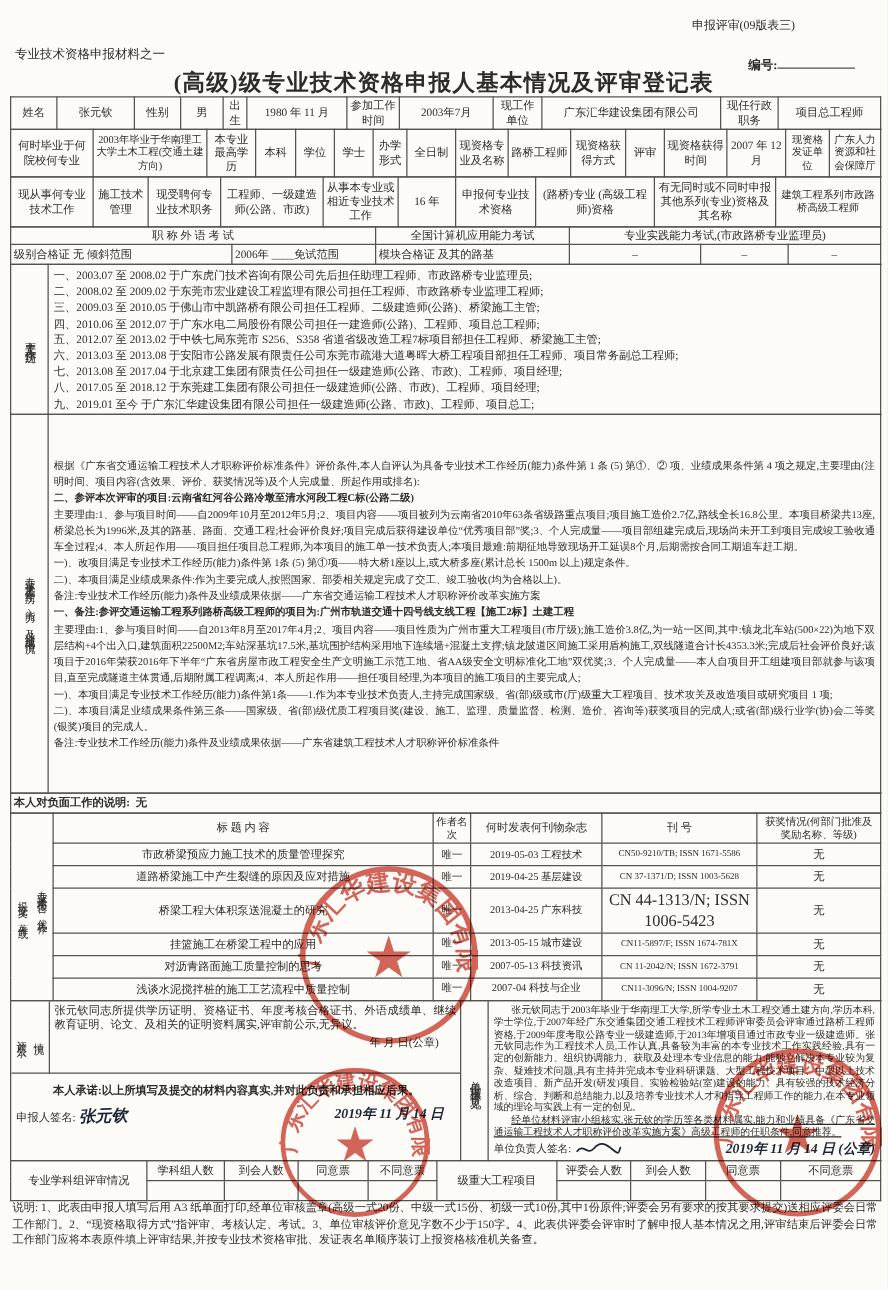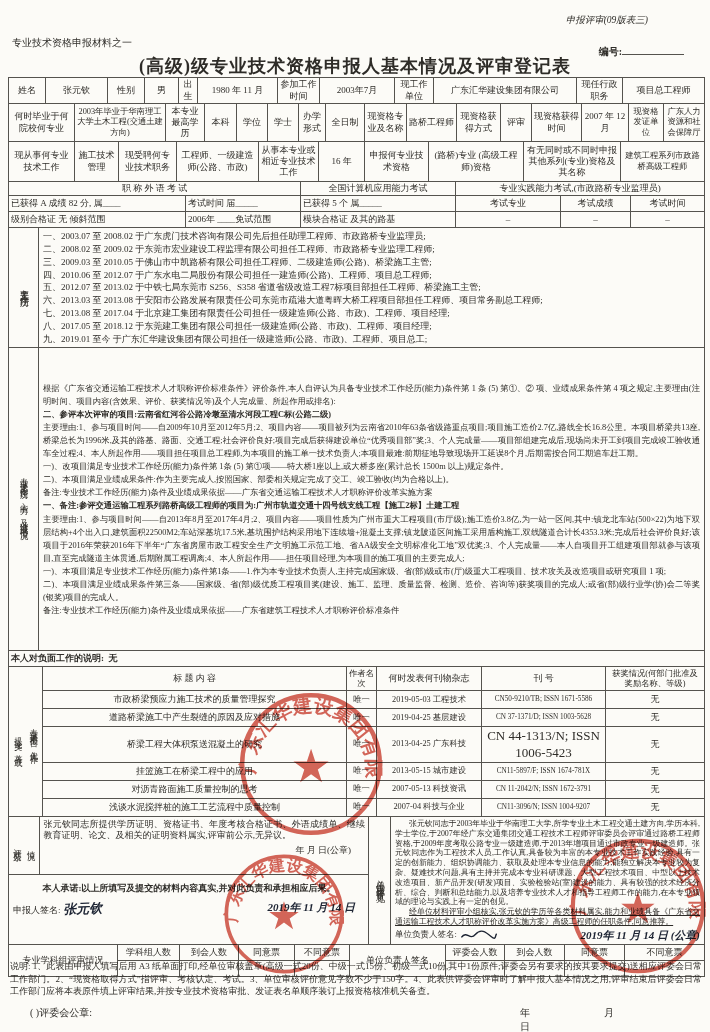--- a/index.html
+++ b/index.html
@@ -1,18 +1,18 @@
 <!DOCTYPE html>
 <html><head>
 <meta charset="utf-8">
 <style>
   html,body{margin:0;padding:0;}
   body{width:710px;height:1032px;background:#e9e7e2;font-family:"Liberation Serif","DejaVu Serif",serif;color:#2e2c28;}
   .page{position:relative;width:710px;height:1032px;background:#fcfbf7;overflow:hidden;}
-  .corner-note{position:absolute;top:14px;right:62px;font-size:9.5px;font-style:italic;}
+  .corner-note{position:absolute;top:14px;right:74px;font-size:9.5px;}
   .material-label{position:absolute;top:36px;left:12px;font-size:10px;}
   .serial{position:absolute;top:44px;right:26px;font-size:10px;font-weight:bold;}
   .serial .line{display:inline-block;width:62px;border-bottom:1px solid #55534e;height:10px;}
   .form-title{position:absolute;top:54px;left:0;width:100%;text-align:center;font-size:18px;font-weight:bold;letter-spacing:1px;}
   .content{position:absolute;left:8px;top:78px;width:696px;}
   table{border-collapse:collapse;table-layout:fixed;width:696px;margin-top:-1px;}
   td{border:1px solid #55534e;font-size:9px;padding:1px 2px;vertical-align:middle;overflow:hidden;word-break:break-all;line-height:1.25;}
   td.lab{text-align:center;}
   td.val{text-align:center;}
   td.left{text-align:left;}
@@ -153,28 +153,20 @@
           <col style="width:155px">
           <col style="width:105px">
           <col style="width:70px">
           <col style="width:74px">
         </colgroup>
       <tbody>
           <tr style="height:14px">
         <td class="lab" colspan="2">职  称  外  语  考  试</td>
         <td class="lab">全国计算机应用能力考试</td>
         <td class="lab" colspan="3">专业实践能力考试,(市政路桥专业监理员)</td>
-      </tr>
-      <tr style="height:16px">
-        <td class="left">已获得 A  成绩 82 分, 属____</td>
-        <td class="left">考试时间  届_____</td>
-        <td class="left">已获得  5  个  属_____</td>
-        <td class="lab">考试专业</td>
-        <td class="lab">考试成绩</td>
-        <td class="lab">考试时间</td>
       </tr>
       <tr style="height:16px">
         <td class="left">级别合格证    无    倾斜范围</td>
         <td class="left">2006年  ____免试范围</td>
         <td class="left">模块合格证    及其的路基</td>
         <td class="val dash">–</td>
         <td class="val dash">–</td>
         <td class="val dash">–</td>
       </tr>
     </tbody>
@@ -382,21 +374,21 @@
           <col style="width:60px">
           <col style="width:80px">
         </colgroup>
       <tbody>
           <tr style="height:16px">
         <td class="lab" rowspan="2">专业学科组评审情况</td>
         <td class="lab">学科组人数</td>
         <td class="lab">到会人数</td>
         <td class="lab">同意票</td>
         <td class="lab">不同意票</td>
-        <td class="lab" rowspan="2">单位负责人签名</td>
+        <td class="lab" rowspan="2">级重大工程项目</td>
         <td class="lab">评委会人数</td>
         <td class="lab">到会人数</td>
         <td class="lab">同意票</td>
         <td class="lab">不同意票</td>
       </tr>
       <tr style="height:16px">
         <td></td>
         <td></td>
         <td></td>
         <td></td>
@@ -405,24 +397,20 @@
         <td></td>
         <td></td>
       </tr>
     </tbody>
       </table>
 
   </div>
 
   <div class="footnote">说明: 1、此表由申报人填写后用 A3 纸单面打印,经单位审核盖章(高级一式20份、中级一式15份、初级一式10份,其中1份原件;评委会另有要求的按其要求提交)送相应评委会日常工作部门。2、“现资格取得方式”指评审、考核认定、考试。3、单位审核评价意见字数不少于150字。4、此表供评委会评审时了解申报人基本情况之用,评审结束后评委会日常工作部门应将本表原件填上评审结果,并按专业技术资格审批、发证表名单顺序装订上报资格核准机关备查。</div>
 
-  <div class="seal-row">
-    <span>(   )评委会公章:</span>
-    <span class="ymd">年　　月　　日</span>
-  </div>
 
   <svg class="stamp" style="left:237px;top:690px" width="148" height="148" viewBox="0 0 200 200">
     <defs>
         <path id="arc1" d="M 25 118 A 76 76 0 1 1 175 118" fill="none"></path>
       </defs>
     <circle cx="100" cy="100" r="93" fill="none" stroke="#c93a2c" stroke-width="6"></circle>
     <text fill="#c93a2c" font-size="26" font-weight="bold"><textPath href="#arc1" startOffset="4">广东汇华建设集团有限公司</textPath></text>
     <text x="100" y="124" text-anchor="middle" font-size="62" fill="#c93a2c">★</text>
   </svg>
 

